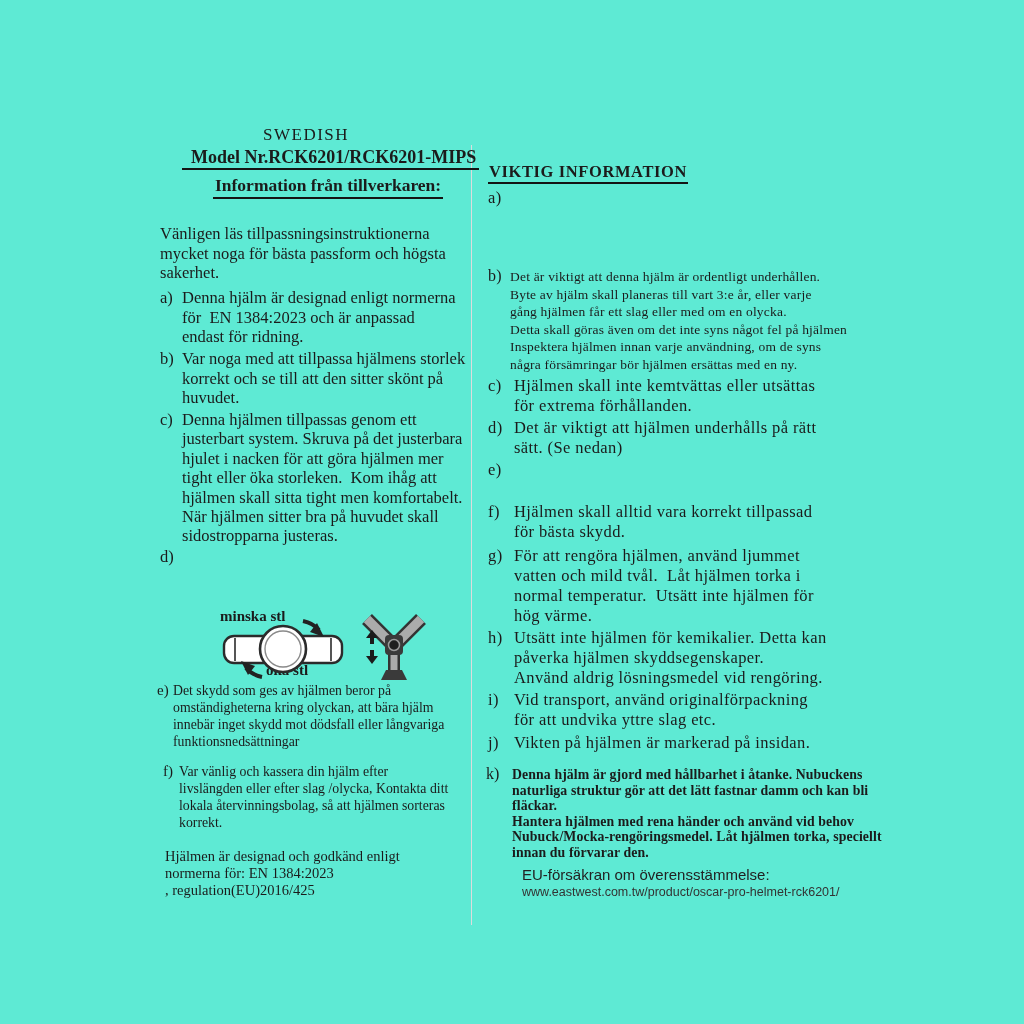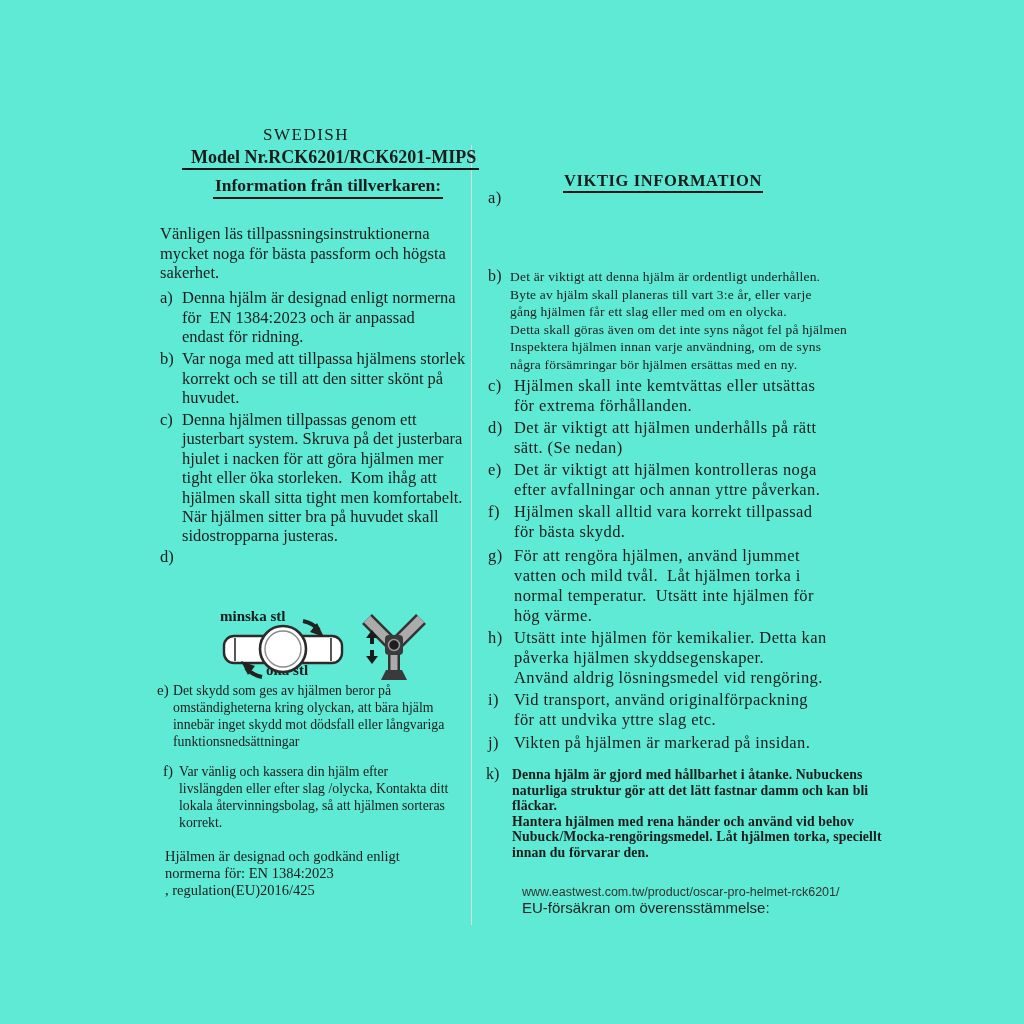--- a/index.html
+++ b/index.html
@@ -21,21 +21,21 @@
   .r-main .lbl{width:26px;}
   .r-small{font-size:13.5px;line-height:17.5px;letter-spacing:0.2px;}
   .r-small .lbl{width:22px;font-size:16px;}
   .r-bold{font-size:13.8px;line-height:15.5px;font-weight:bold;letter-spacing:0.1px;}
   .r-bold .lbl{width:26px;font-size:16px;font-weight:normal;}
   
   .h-swedish{font-size:17px;letter-spacing:1.5px;}
   .h-model{font-size:18px;font-weight:bold;border-bottom:2px solid #141414;padding:0 3px 1px 9px;}
   .h-info{font-size:17.5px;font-weight:bold;border-bottom:2px solid #141414;padding:0 2px 2px 2px;}
   .h-viktig{font-size:16.5px;font-weight:bold;letter-spacing:0.6px;border-bottom:2px solid #141414;padding:0 1px 1px 1px;}
-  .eu-head{font-family:"Liberation Sans", sans-serif;font-size:15px;color:#222;margin-top:33px;}
+  .eu-head{font-family:"Liberation Sans", sans-serif;font-size:15px;color:#222;}
   .eu-url{font-family:"Liberation Sans", sans-serif;font-size:12.5px;color:#333;}
   .divider{position:absolute;left:471px;top:145px;width:1px;height:780px;background:#dcdcdc;}
   .diagram-label{position:absolute;font-weight:bold;font-size:15px;}
 </style>
 </head>
 <body>
 
 <div class="page">
 
   <div class="divider"></div>
@@ -142,21 +142,21 @@
 korrekt.</span>
     </div>
 
     <div class="abs l-footer" style="top:848px;left:165px;width:320px">Hjälmen är designad och godkänd enligt
 normerna för: EN 1384:2023
 , regulation(EU)2016/425</div>
   </div>
 
   <div>
 
-    <div class="abs" style="top:171px;left:488px;width:350px;text-align:center">
+    <div class="abs" style="top:162px;left:488px;width:350px;text-align:left">
       <span class="h-viktig">VIKTIG INFORMATION</span>
     </div>
 
     <div class="item r-main" style="top:188px;left:488px;width:390px">
       <span class="lbl">a)</span>
     </div>
 
     <div class="item r-small" style="top:267px;left:488px;width:400px">
       <span class="lbl">b)</span>
       <span class="txt">Det är viktigt att denna hjälm är ordentligt underhållen.
@@ -174,22 +174,20 @@
     </div>
 
     <div class="item r-main" style="top:418px;left:488px;width:390px">
       <span class="lbl">d)</span>
       <span class="txt">Det är viktigt att hjälmen underhålls på rätt
 sätt. (Se nedan)</span>
     </div>
 
     <div class="item r-main" style="top:460px;left:488px;width:390px">
       <span class="lbl">e)</span>
-      <span class="txt">Det är viktigt att hjälmen kontrolleras noga
-efter avfallningar och annan yttre påverkan.</span>
     </div>
 
     <div class="item r-main" style="top:502px;left:488px;width:390px">
       <span class="lbl">f)</span>
       <span class="txt">Hjälmen skall alltid vara korrekt tillpassad
 för bästa skydd.</span>
     </div>
 
     <div class="item r-main" style="top:546px;left:488px;width:390px">
       <span class="lbl">g)</span>

